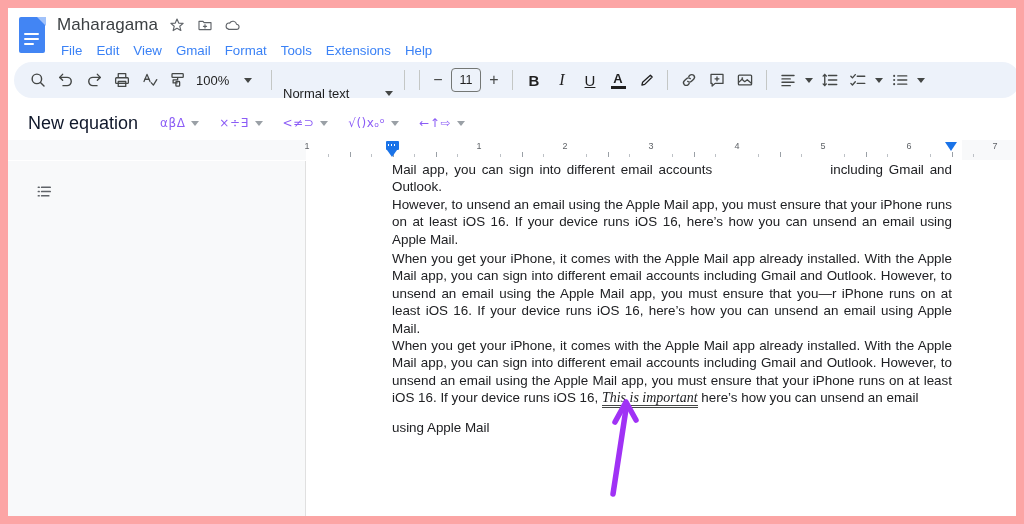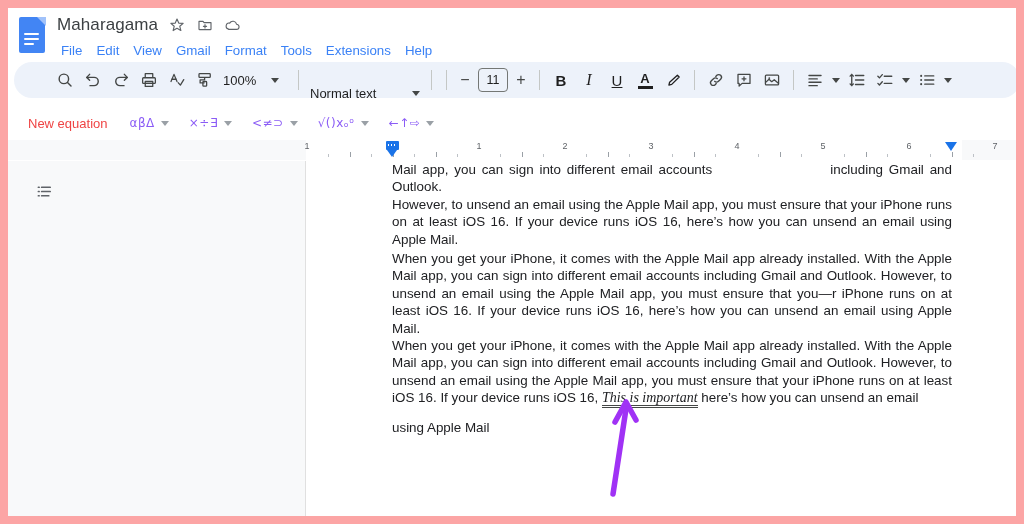--- a/index.html
+++ b/index.html
@@ -109,21 +109,20 @@
   .toolbar {
     position: absolute;
     left: 6px; top: 54px;
     width: 1006px;
     height: 36px;
     background: #edf2fa;
     border-radius: 18px;
     display: flex;
     align-items: center;
     padding: 0 10px;
-    justify-content: center;
   }
 
   .tb-btn {
     width: 28px; height: 28px;
     display: flex; align-items: center; justify-content: center;
     border-radius: 4px;
     color: #444746;
     cursor: pointer;
     flex: 0 0 auto;
   }
@@ -215,22 +214,22 @@
     position: absolute;
     left: 0; top: 98px;
     width: 1018px;
     height: 34px;
     background: #ffffff;
     display: flex;
     align-items: center;
     padding-left: 14px;
   }
   .eq-newbtn {
-    font-size: 13px;
-    color: #ef4444;
+    font-size: 18px;
+    color: #0f172a;
     padding: 4px 6px;
     border-radius: 4px;
     cursor: pointer;
     white-space: nowrap;
   }
   .eq-group {
     display: flex;
     align-items: center;
     margin-left: 12px;
     padding: 3px 4px;

